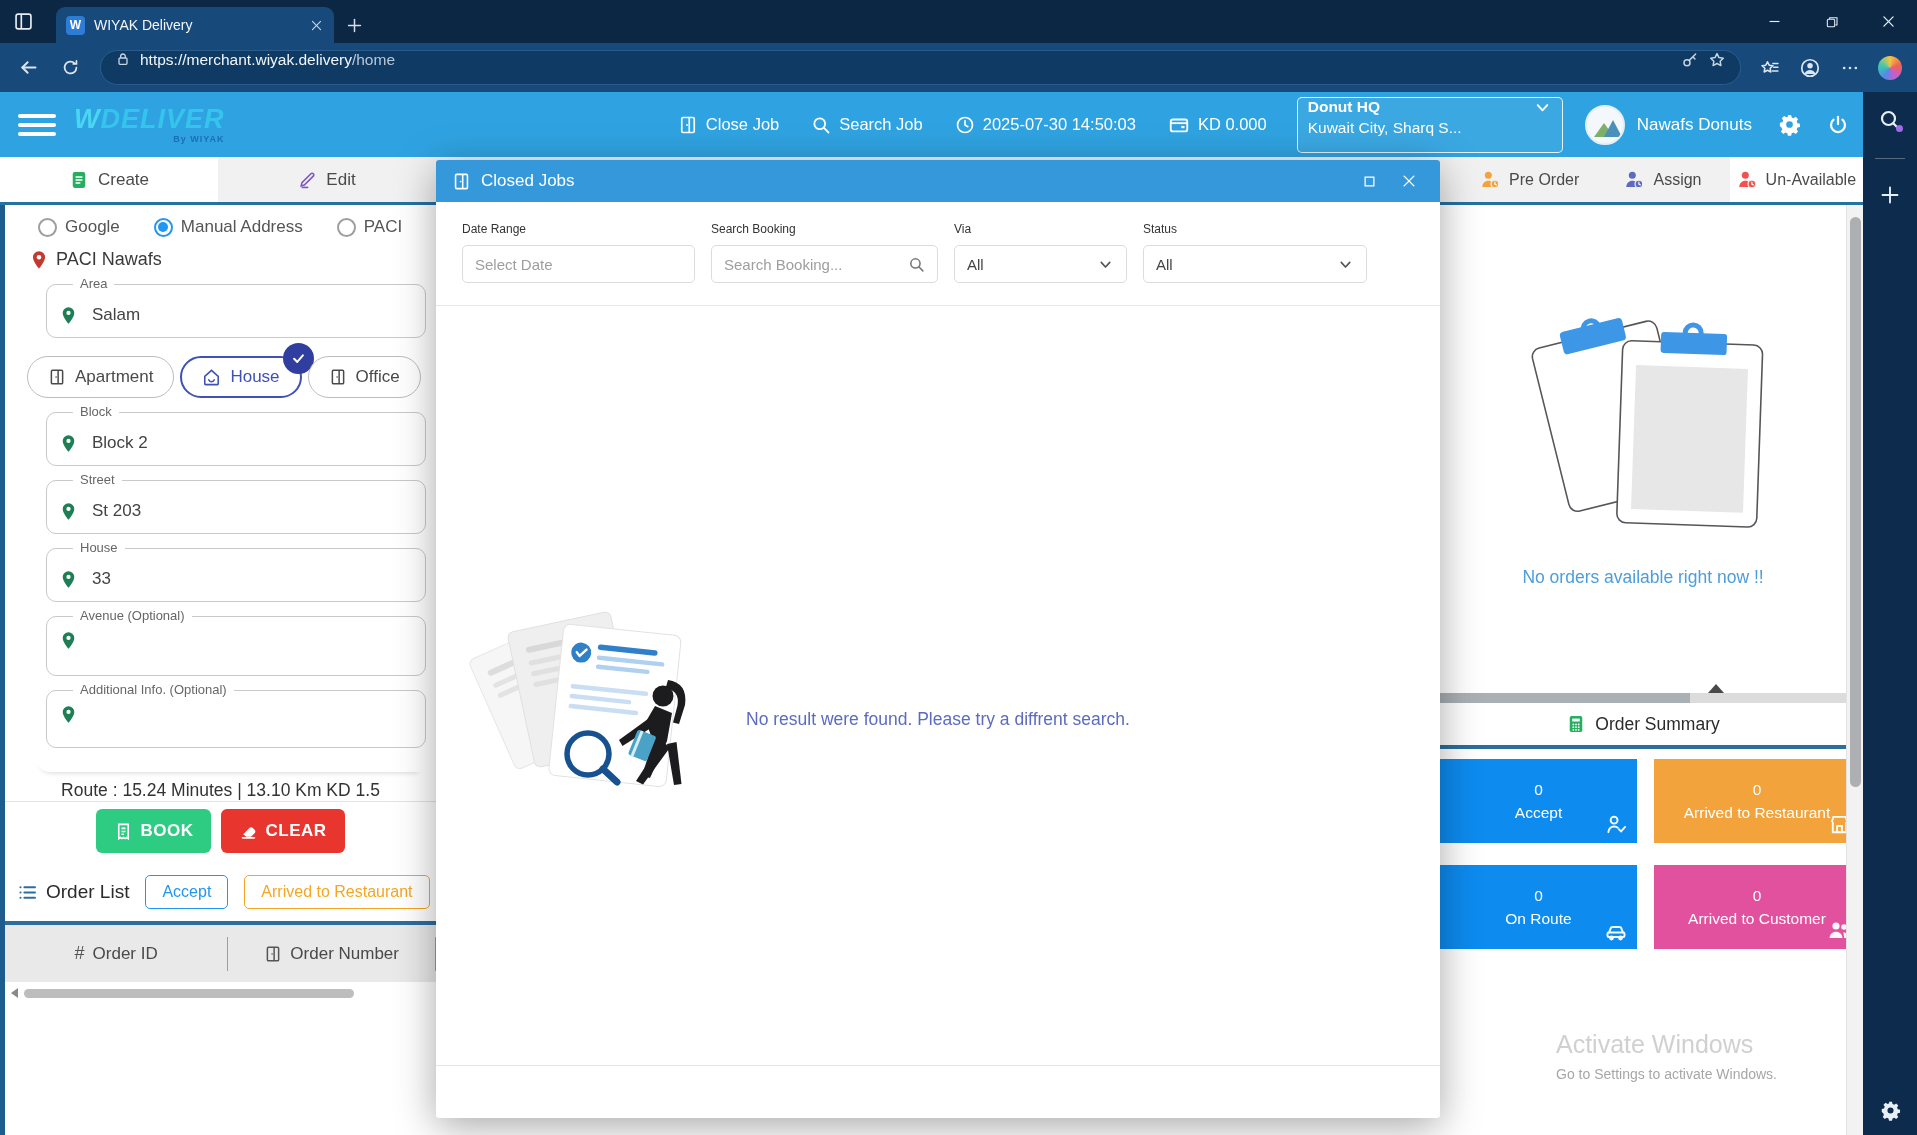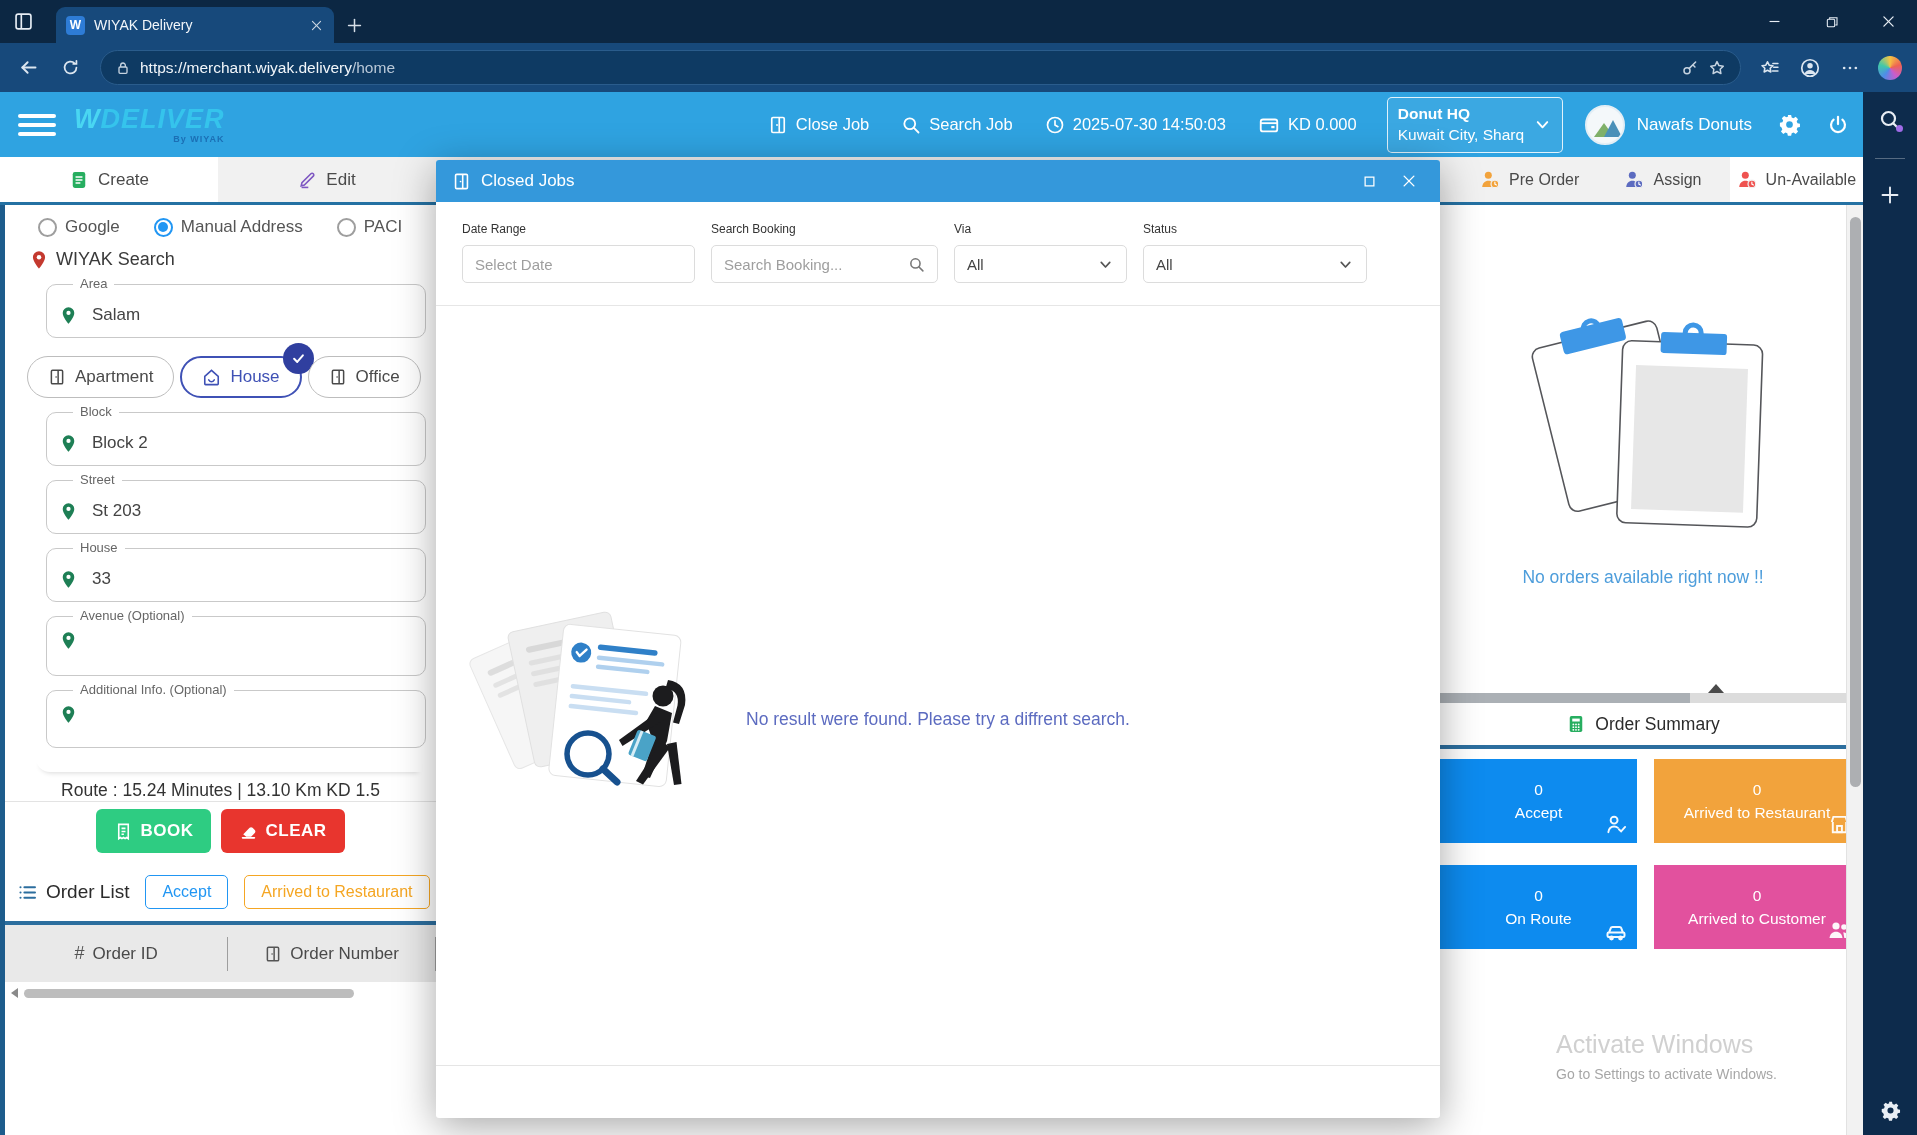--- a/index.html
+++ b/index.html
@@ -12,38 +12,38 @@
   .ws-btn{width:46px;height:43px;display:flex;align-items:center;justify-content:center;color:#E8EEF5;}
   .tab{width:278px;height:36px;background:#17497B;border-radius:9px 9px 0 0;display:flex;align-items:center;padding:0 10px;gap:9px;margin-left:10px;}
   .favicon{width:19px;height:19px;background:#2E7CD6;border-radius:4px;color:#fff;font-size:12px;font-weight:bold;display:flex;align-items:center;justify-content:center;}
   .tab-title{font-size:14px;color:#F2F6FA;flex:1;white-space:nowrap;overflow:hidden;}
   .newtab{width:40px;height:36px;display:flex;align-items:center;justify-content:center;color:#D7DFE8;}
   .win-controls{margin-left:auto;display:flex;height:43px;}
   .win-btn{width:57px;height:43px;display:flex;align-items:center;justify-content:center;color:#E8EEF5;}
 
   .urlrow{height:49px;background:#17497B;display:flex;align-items:center;padding:0 10px;gap:6px;color:#DCE6F0;}
   .nav-btn{width:36px;height:36px;display:flex;align-items:center;justify-content:center;}
-  .url-pill{flex:1;height:35px;background:#0E3A63;border:1px solid #2A5C8C;border-radius:18px;display:flex;align-items:center;padding:0 14px;gap:9px;margin:0 6px;}
+  .url-pill{flex:1;height:35px;background:#0E3A63;border:1px solid #2A5C8C;border-radius:18px;display:flex;padding:0 14px;gap:9px;margin:0 6px;}
   .url-text{font-size:15.5px;color:#F2F6FA;flex:1;white-space:nowrap;overflow:hidden;}
   .url-text .path{color:#B9C8D8;}
   .pill-ic{color:#C6D3E0;}
   .chrome-ic{width:34px;height:34px;display:flex;align-items:center;justify-content:center;color:#DCE6F0;}
   .copilot-dot{width:24px;height:24px;border-radius:50%;background:conic-gradient(#F6C344,#EE6352,#C85CCE,#4E8DE8,#41C9A8,#F6C344);}
 
   
   .appheader{height:65px;background:#2FA3E1;display:flex;align-items:center;color:#fff;padding:0 14px 0 18px;width:1863px;}
   .hamburger{width:38px;height:30px;display:flex;flex-direction:column;justify-content:center;gap:5px;margin-right:18px;}
   .hamburger i{display:block;height:4px;border-radius:2px;background:#fff;}
   .logo{line-height:1;margin-right:20px;}
   .logo .row1{font-size:27px;font-weight:bold;font-style:italic;letter-spacing:1px;}
   .logo .w{color:#49D6F2;}
   .logo .rest{color:#35C4EC;}
   .logo .sub{font-size:9px;color:#1B6FB5;font-weight:bold;text-align:right;letter-spacing:1px;margin-top:2px;}
   .hdr-item{display:flex;align-items:center;gap:8px;font-size:16.5px;margin-left:32px;white-space:nowrap;}
-  .branch-box{margin-left:30px;width:176px;height:56px;border:1px solid rgba(255,255,255,.85);border-radius:5px;background:rgba(255,255,255,.06);display:flex;align-items:center;padding:0 10px;gap:6px;}
+  .branch-box{margin-left:30px;width:266px;height:56px;border:1px solid rgba(255,255,255,.85);border-radius:5px;background:rgba(255,255,255,.06);display:flex;align-items:flex-start;padding:0 10px;gap:6px;}
   .branch-lines{flex:1;overflow:hidden;}
   .branch-lines .l1{font-size:15.5px;font-weight:bold;}
   .branch-lines .l2{font-size:15.5px;margin-top:3px;white-space:nowrap;}
   .hdr-avatar{width:40px;height:40px;border-radius:50%;background:#F4F8FA;border:2px solid #E3EEF5;margin-left:22px;position:relative;overflow:hidden;flex:none;}
   .hdr-avatar .m1{position:absolute;left:7px;top:16px;width:0;height:0;border-left:10px solid transparent;border-right:10px solid transparent;border-bottom:14px solid #7FB069;}
   .hdr-avatar .m2{position:absolute;left:17px;top:13px;width:0;height:0;border-left:9px solid transparent;border-right:9px solid transparent;border-bottom:17px solid #4A90B8;}
   .merchant-name{font-size:17px;margin-left:12px;white-space:nowrap;}
   .hdr-icon{margin-left:26px;display:flex;}
 
   
@@ -500,21 +500,21 @@
         </label>
       <label class="radio-item">
           <span class="radio"></span>
           <span>PACI</span>
         </label>
     </div>
     <div class="paci-search">
       <svg class="ic" width="20" height="20" style="color:#C4392F">
           <use href="#i-pin"></use>
         </svg>
-      <span>WIYAK Search</span>
+      <span>PACI Nawafs</span>
     </div>
 
     <div class="field">
       <span class="legend">Area</span>
       <svg class="ic" width="19" height="19" style="color:#1E7F55">
           <use href="#i-pin"></use>
         </svg>
       <span class="val">Salam</span>
     </div>
 

